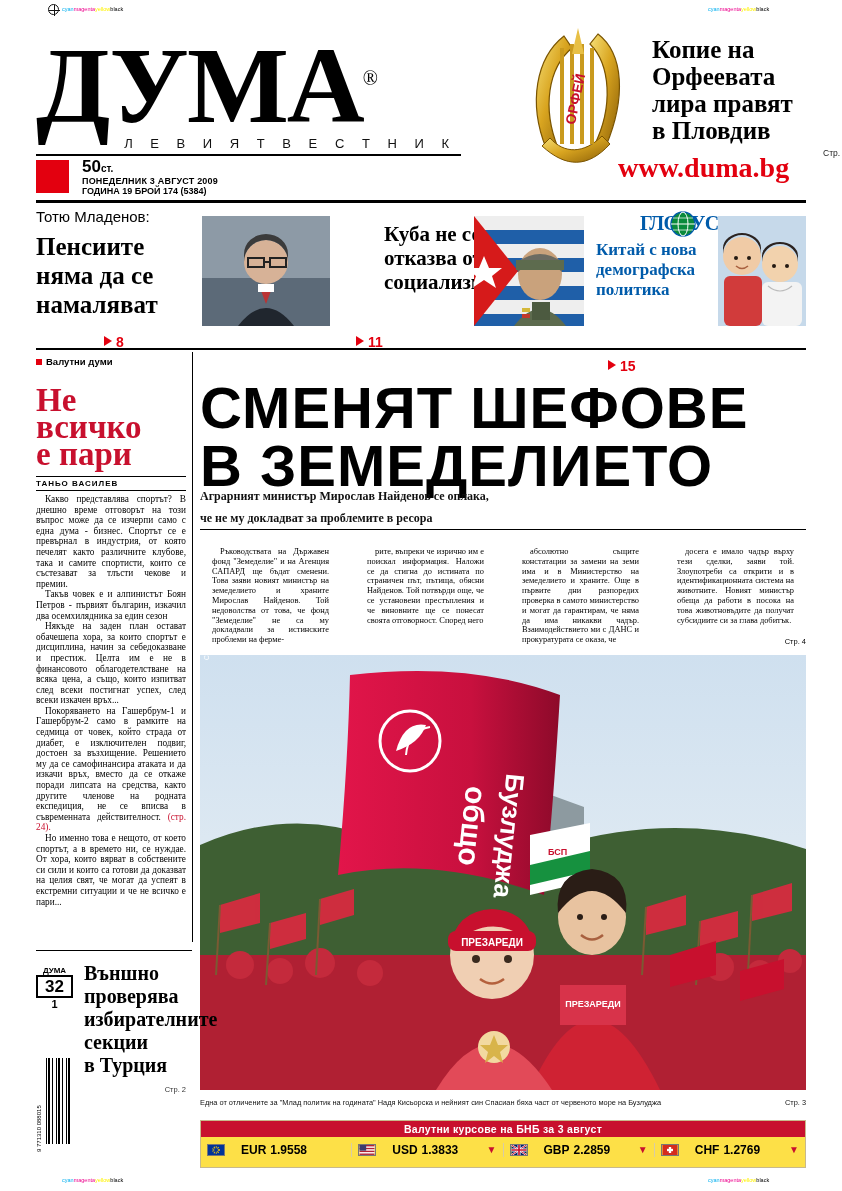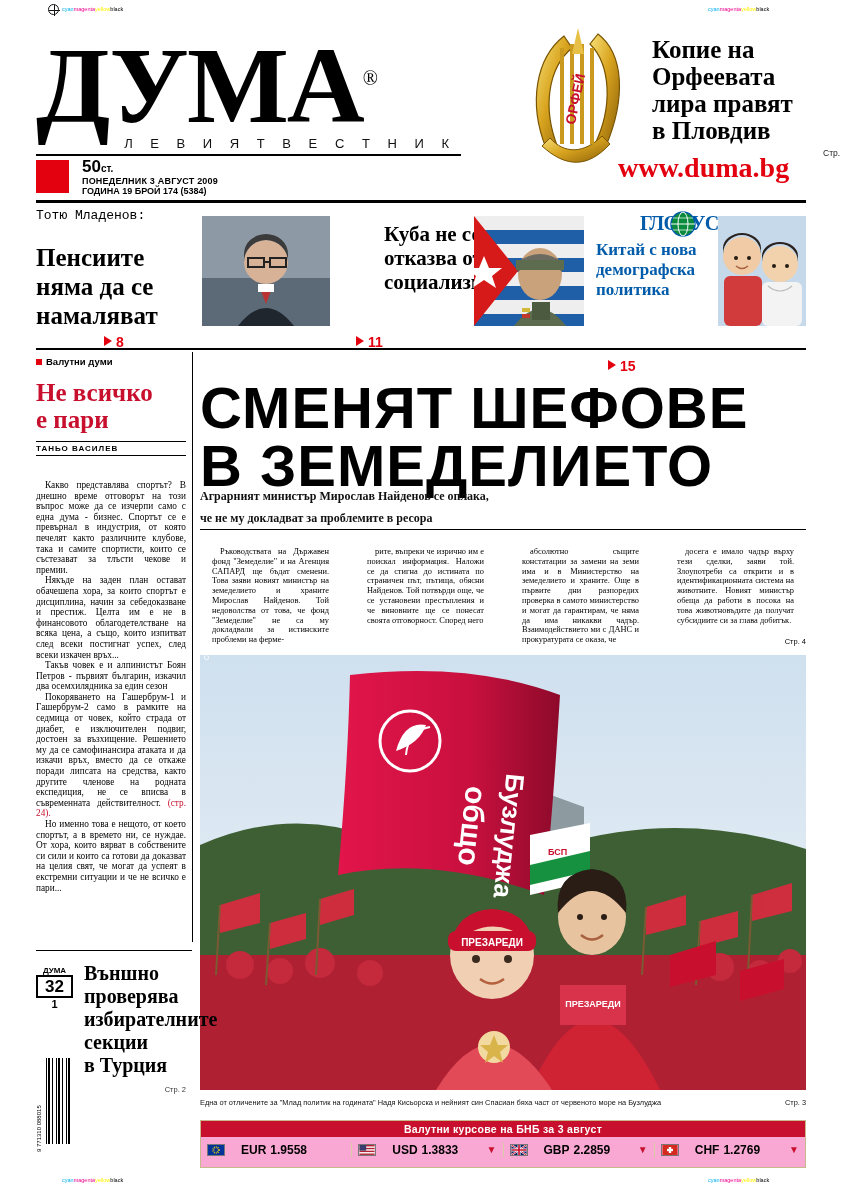--- a/index.html
+++ b/index.html
@@ -54,21 +54,21 @@
   .dateline { position:absolute; left:46px; top:16px; font-family:"Liberation Sans", sans-serif; font-weight:bold; font-size:9px; letter-spacing:.2px;}
   .issue { position:absolute; left:46px; top:26px; font-family:"Liberation Sans", sans-serif; font-weight:bold; font-size:9px; }
   .site { position:absolute; left:618px; top:152px; font-family:"Liberation Serif", serif; font-weight:bold; font-size:28px; color:#E3000F; }
 
   .rule-black { position:absolute; background:#000; }
 
   
   .teasers { position:absolute; left:36px; top:208px; width:770px; height:130px; }
   .teaser { position:absolute; top:0; height:118px; }
   .t1 { left:0; width:160px; }
-  .t-kicker { font-family:Liberation Mono, monospace; font-size:13px; margin-bottom:20px;}
+  .t-kicker { font-family:Liberation Sans, sans-serif; font-size:15px; margin-bottom:7px;}
   .t1 .t-title { font-family:"Liberation Serif", serif; font-weight:bold; font-size:25px; line-height:29px; }
   .t-photo { position:absolute; background:#888; overflow:hidden; }
   .t2-title {
     position:absolute; left:305px; top:14px; width:120px;
     font-family:"Liberation Serif", serif; font-weight:bold; font-size:21px; line-height:24px;margin-left:43px;
   }
   .globus {
     position:absolute; left:560px; top:4px; width:92px; height:26px;
   }
   .globus .gtext {
@@ -88,24 +88,24 @@
     font-family:"Liberation Sans", sans-serif; font-weight:bold;
     font-size:58px; line-height:58px; letter-spacing:1px;
   }
   .main-sub { position:absolute; left:200px; top:485px; width:606px;
     font-family:"Liberation Serif", serif; font-weight:bold; font-size:12px; line-height:22px; color:#111;}
 
   
   .col-left { position:absolute; left:36px; top:356px; width:150px; }
   .lk { font-family:"Liberation Sans", sans-serif; font-size:9.5px; font-weight:bold; }
   .lk .sq { display:inline-block; width:6px;height:6px;background:#E3000F; margin-right:4px;}
-  .col-left h2 { margin:12px 0 0 0; font-family:"Liberation Serif", serif; font-weight:bold; font-size:25px; line-height:27px; color:#C8102E;}
+  .col-left h2 { margin:20px 0 0 0; font-family:"Liberation Serif", serif; font-weight:bold; font-size:33px; line-height:27px; color:#C8102E;}
   .author { font-family:"Liberation Sans", sans-serif; font-size:8px; font-weight:bold; letter-spacing:1px; margin-top:8px; border-top:1px solid #000; border-bottom:1px solid #000; padding:2px 0; }
   .col-left p { margin:0; text-indent:9px; font-size:9.3px; line-height:10.6px; text-align:justify; font-family:"Liberation Serif", serif;}
-  .col-left p.first { margin-top:24px; }
+  .col-left p.first { margin-top:3px; }
   .red-i { color:#C8102E; }
 
   
   .bodycols { position:absolute; left:200px; top:535px; width:606px; height:110px; }
   .bcol { position:absolute; top:0; width:141px; font-size:8.4px; line-height:9.8px; text-align:justify; font-family:"Liberation Serif", serif;}
   .bcol p { margin:12px; text-indent:8px; }
   .bcol.b1 { left:0; } .bcol.b2 { left:155px; } .bcol.b3 { left:310px; } .bcol.b4 { left:465px; }
   .str4 { text-align:right; font-family:"Liberation Sans", sans-serif; font-size:7.5px; margin-top:3px;}
 
   
@@ -129,21 +129,21 @@
   .promo h3 { margin:0 0 0 48px; font-family:"Liberation Serif", serif; font-weight:bold; font-size:20px; line-height:23px;}
   .promo .pg { margin-left:48px; margin-top:8px; font-family:"Liberation Sans", sans-serif; font-size:7.5px; color:#333; text-align:right;}
 
   .barcode { position:absolute; left:36px; top:1058px; width:34px; height:96px; }
   .barcode .bars { position:absolute; left:10px; top:0; width:24px; height:86px;
     background: repeating-linear-gradient(90deg,#000 0 1px,#fff 1px 2px,#000 2px 4px,#fff 4px 6px,#000 6px 7px,#fff 7px 10px);
   }
   .barcode .num { position:absolute; left:0; top:8px; transform:rotate(-90deg); transform-origin:left top; font-family:"Liberation Sans", sans-serif; font-size:6px; white-space:nowrap;}
 
   
-  .curr { position:absolute; left:200px; top:1120px; width:606px; height:48px; background:#f9a8d4; border:1px solid #c8b98c;}
+  .curr { position:absolute; left:200px; top:1120px; width:606px; height:48px; background:#fde047; border:1px solid #c8b98c;}
   .curr-title { background:#C8102E; color:#fff; font-family:"Liberation Sans", sans-serif; font-weight:bold; font-size:10.5px; text-align:center; padding:2px 0; letter-spacing:.3px;}
   .curr-row { display:flex; height:25px; align-items:center; }
   .curr-cell { flex:1; display:flex; align-items:center; gap:4px; padding-left:6px; border-left:1px solid #d8cba6;}
   .curr-cell:first-child { border-left:none; }
   .curr-code { font-family:"Liberation Sans", sans-serif; font-weight:bold; font-size:12px;margin-left:12px; }
   .curr-val { font-family:"Liberation Sans", sans-serif; font-weight:bold; font-size:12px; }
   .curr-arrow { color:#C8102E; font-size:10px; margin-left:auto; margin-right:6px; }
   .flag { width:18px; height:12px; border:1px solid #777; flex:0 0 auto; }
 
   
@@ -310,22 +310,22 @@
   <div class="rule-black" style="left:192px; top:352px; width:1px; height:590px;"></div>
 
   <div class="col-left">
     <div class="lk"><span class="sq"></span><span>Валутни думи</span></div>
     <h2>
       <span>Не всичко</span><br>
       <span>е пари</span>
     </h2>
     <div class="author">ТАНЬО  ВАСИЛЕВ</div>
     <p class="first">Какво представлява спортът? В днешно време отговорът на този въпрос може да се изчерпи само с една дума - бизнес. Спортът се е превърнал в индустрия, от която печелят както различните клубове, така и самите спортисти, които се състезават за тлъсти чекове и премии.</p>
+    <p><span>Такъв човек е и алпинистът Боян Петров - първият българин, изкачил два осемхилядника за един сезон</span></p>
     <p>Някъде на заден план остават обачешепа хора, за които спортът е дисциплина, начин за себедоказване и престиж. Целта им е не в финансовото облагодетелстване на всяка цена, а също, които изпитват след всеки постигнат успех, след всеки изкачен връх...</p>
-    <p><span>Такъв човек е и алпинистът Боян Петров - първият българин, изкачил два осемхилядника за един сезон</span></p>
     <p><span>Покоряването на Гашербрум-1 и Гашербрум-2 само в рамките на седмица от човек, който страда от диабет, е изключителен подвиг, достоен за възхищение. Решението му да се самофинансира атаката и да изкачи връх, вместо да се откаже поради липсата на средства, както другите членове на родната експедиция, не се вписва в съвременната действителност.</span> <span class="red-i">(стр. 24).</span></p>
     <p>Но именно това е нещото, от което спортът, а в времето ни, се нуждае. От хора, които вярват в собствените си сили и които са готови да доказват на целия свят, че могат да успеят в екстремни ситуации и че не всичко е пари...</p>
   </div>
 
   <div class="main-hl">
     <div class="l1">СМЕНЯТ ШЕФОВЕ</div>
     <div class="l2">В ЗЕМЕДЕЛИЕТО</div>
   </div>
   <div class="main-sub">
     <div>Аграрният министър Мирослав Найденов се оплака,</div>

